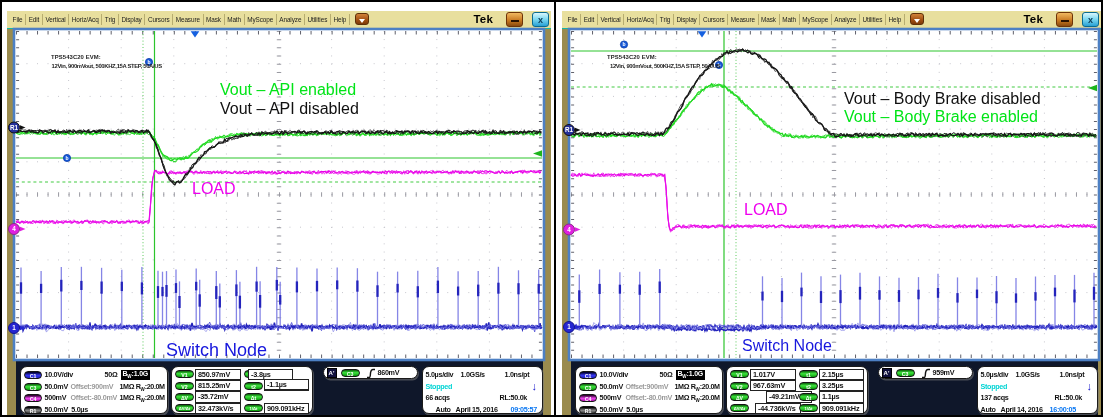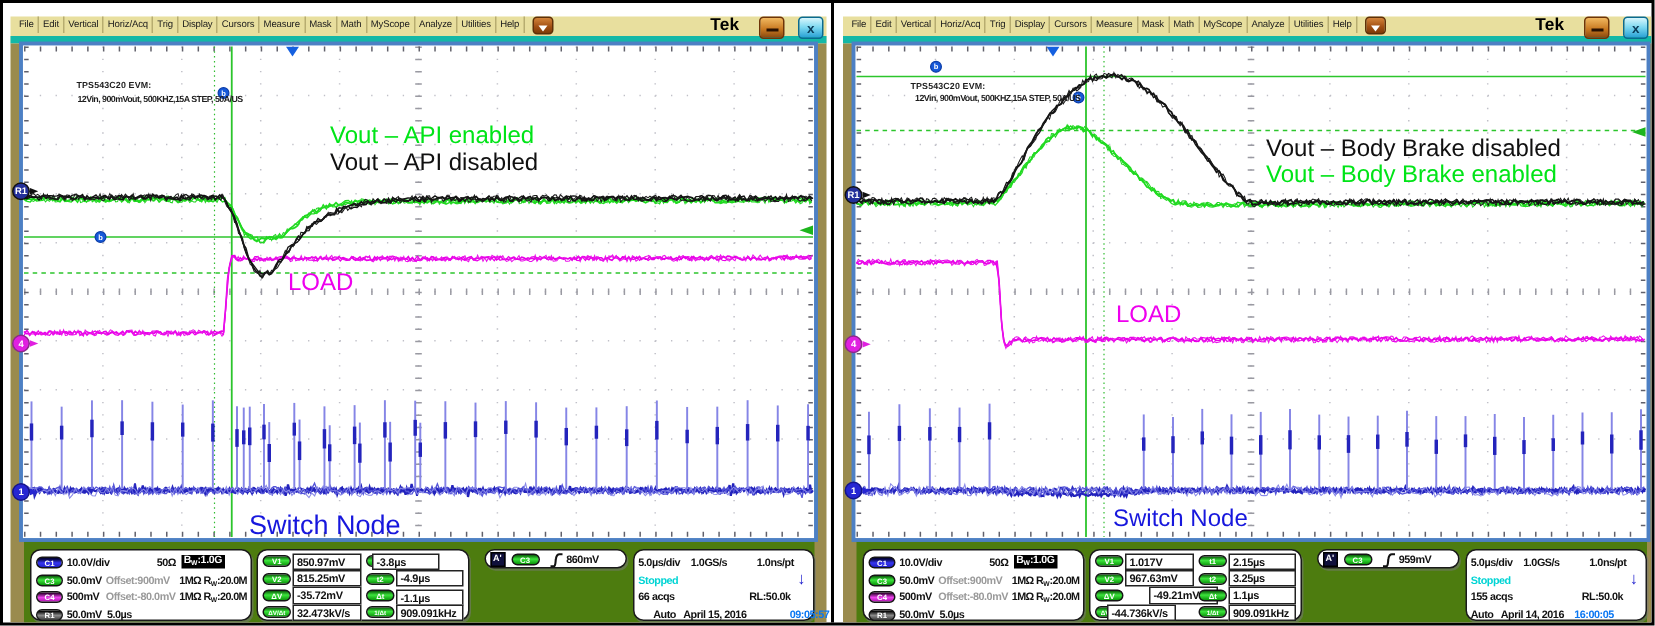--- a/index.html
+++ b/index.html
@@ -1,32 +1,32 @@
 <!DOCTYPE html>
 <html><head><meta charset="utf-8"><style>
 *{margin:0;padding:0;box-sizing:border-box}
 body{width:1103px;height:417px;background:#fff;position:relative;overflow:hidden;
   font-family:"Liberation Sans", sans-serif; border:2px solid #000}
 .win{position:absolute;top:9px;height:404px}
 .menubar{position:absolute;left:0;top:0;width:100%;height:17.5px;background:#e8df9e;
-  display:flex;font-size:6.4px;color:#1c1c1c;padding-left:3px;border-bottom:5px solid #14b8a6}
+  display:flex;align-items:center;font-size:6.4px;color:#1c1c1c;padding-left:3px;border-bottom:1px solid #14b8a6}
 .mi{padding:0 2.6px;letter-spacing:-0.1px;border-right:1px solid #b7ad70;height:11px;line-height:11px;white-space:nowrap}
 .mbtn{width:14px;height:12px;margin-left:5px;border-radius:3px;border:1px solid #5e3008;
   background:linear-gradient(180deg,#d2833a,#a04e12 60%,#7e3a08);display:inline-block;position:relative}
 .tri{position:absolute;left:3.2px;top:4.5px;border-left:3.2px solid transparent;border-right:3.2px solid transparent;border-top:4.5px solid #fff}
 .flex1{flex:1}
 .tek{font-size:11.5px;font-weight:bold;color:#000;margin-right:13px;letter-spacing:0.2px}
 .wmin{width:17px;height:15px;border-radius:3px;border:1px solid #6e3408;margin-right:9px;
   background:linear-gradient(180deg,#f0b860,#c87820 58%,#8a4a10);position:relative;display:inline-block}
 .minus{position:absolute;left:3.5px;top:7px;width:8.5px;height:2.2px;background:#2a1202}
 .wclose{width:17px;height:15px;border-radius:3px;border:1px solid #0a6a90;margin-right:2px;
   background:linear-gradient(180deg,#d8f6fc,#7cd8f0 48%,#28a0d4);color:#0a3c58;font-weight:bold;
   font-size:9px;text-align:center;line-height:14px;display:inline-block}
 .body{position:absolute;left:0;top:17.5px;width:100%;height:386.5px;background:#9a8b4e}
-.panel{position:absolute;left:8.5px;top:349px;width:527px;height:55px;background:#4d7c0f}
+.panel{position:absolute;left:8.5px;top:349px;width:527px;height:55px;background:#0f172a}
 .plot{position:absolute;left:7px;top:18px}
 .rbox{position:absolute;background:#fff;border:1.4px solid #1a1a1a;border-radius:7px;
   box-shadow:1px 1.5px 0 rgba(120,120,120,.55)}
 .pill{position:absolute;border:1px solid #151515;border-radius:4.2px;color:#fff;font-weight:bold;text-align:center;overflow:hidden}
 .pblue{background:linear-gradient(180deg,#04043c 10%,#3636f2 55%,#2020c4)}
 .pgreen{background:linear-gradient(180deg,#0a5c0a 0%,#3ce43c 45%,#0f9c0f 95%)}
 .pmag{background:linear-gradient(180deg,#3c043c 10%,#ee44ee 55%,#b014b0)}
 .pgray{background:linear-gradient(180deg,#0a0a0a 10%,#8a8a8a 55%,#404040)}
 .bt{position:absolute;font-size:7.2px;font-weight:bold;color:#111;white-space:nowrap;letter-spacing:-0.3px}
 .gr{color:#9a9a9a}
@@ -90,21 +90,21 @@
         <div class="cell" style="left:23px;top:1.7px;width:45.5px">850.97mV</div>
         <div class="pill pgreen" style="left:72px;top:3.2px;width:19px;height:8px;font-size:5.2px;line-height:8px">t1</div>
         <div class="cell" style="left:76px;top:1.7px;width:45px">-3.8µs</div>
         <div class="pill pgreen" style="left:3px;top:14.5px;width:19px;height:8px;font-size:5.2px;line-height:8px">V2</div>
         <div class="cell" style="left:23px;top:13px;width:45.5px">815.25mV</div>
         <div class="pill pgreen" style="left:72px;top:14.5px;width:19px;height:8px;font-size:5.2px;line-height:8px">t2</div>
         <div class="cell" style="left:92px;top:13px;width:45px">-4.9µs</div>
         <div class="pill pgreen" style="left:3px;top:25.8px;width:19px;height:8px;font-size:5.2px;line-height:8px">ΔV</div>
         <div class="cell" style="left:23px;top:24.3px;width:45.5px">-35.72mV</div>
         <div class="pill pgreen" style="left:72px;top:25.8px;width:19px;height:8px;font-size:5.2px;line-height:8px">Δt</div>
-        <div class="cell" style="left:92px;top:26px;width:45px">-1.1µs</div>
+        <div class="cell" style="left:92px;top:12px;width:45px">-1.1µs</div>
         <div class="pill pgreen" style="left:3px;top:37.1px;width:19px;height:8px;font-size:4.2px;line-height:8px">ΔV/Δt</div>
         <div class="cell" style="left:23px;top:35.6px;width:45.5px">32.473kV/s</div>
         <div class="pill pgreen" style="left:72px;top:37.1px;width:19px;height:8px;font-size:4.2px;line-height:8px">1/Δt</div>
         <div class="cell" style="left:92px;top:35.6px;width:45px">909.091kHz</div>
       </div>
       <div class="rbox" style="left:307px;top:5.5px;width:95.5px;height:13px">
         <div class="asq">A'</div>
         <div class="pill pgreen" style="left:17px;top:2.2px;width:19px;height:8px;font-size:5.2px;line-height:8px">C3</div>
         <svg style="position:absolute;left:42px;top:1px" width="10" height="11" viewBox="0 0 10 11">
           <path d="M1,9.5 H3.2 C4.6,9.5 4.2,6.5 4.6,4.5 C5,2.2 5.6,1.5 7,1.5 H9" stroke="#111" stroke-width="1.4" fill="none"></path>
@@ -113,21 +113,21 @@
       </div>
       <div class="rbox" style="left:406px;top:6px;width:121.5px;height:48px">
         <div class="bt" style="left:3px;top:3px">5.0µs/div</div>
         <div class="bt" style="left:38px;top:3px">1.0GS/s</div>
         <div class="bt" style="left:82px;top:3px">1.0ns/pt</div>
         <div class="bt" style="left:3px;top:14.5px;color:#00d4d4">Stopped</div>
         <div class="bt" style="left:109px;top:13.0px;color:#1515cc;font-size:11px;font-weight:bold">↓</div>
         <div class="bt" style="left:3px;top:26px">66 acqs</div>
         <div class="bt" style="left:77px;top:26px">RL:50.0k</div>
         <div class="bt" style="left:13px;top:37.5px">Auto&nbsp;&nbsp; April 15, 2016</div>
-        <div class="bt" style="left:104px;top:37.5px;color:#0a77f2">09:05:57</div>
+        <div class="bt" style="left:88px;top:37.5px;color:#0a77f2">09:05:57</div>
       </div>
     </div>
     <svg class="plot" width="530" height="331" viewBox="0 0 530 331" style="overflow:visible" font-family="'Liberation Sans', sans-serif">
       <rect x="0" y="0" width="530" height="331" fill="#fff" stroke="#4d80c4" stroke-width="2.6"></rect>
 <line x1="54.6" y1="2" x2="54.6" y2="329" stroke="#c0c0c8" stroke-width="1" stroke-dasharray="0.9 7.27"></line>
 <line x1="107.2" y1="2" x2="107.2" y2="329" stroke="#c0c0c8" stroke-width="1" stroke-dasharray="0.9 7.27"></line>
 <line x1="159.8" y1="2" x2="159.8" y2="329" stroke="#c0c0c8" stroke-width="1" stroke-dasharray="0.9 7.27"></line>
 <line x1="212.4" y1="2" x2="212.4" y2="329" stroke="#c0c0c8" stroke-width="1" stroke-dasharray="0.9 7.27"></line>
 <line x1="265.0" y1="2" x2="265.0" y2="329" stroke="#c0c0c8" stroke-width="1" stroke-dasharray="0.9 7.27"></line>
 <line x1="317.6" y1="2" x2="317.6" y2="329" stroke="#c0c0c8" stroke-width="1" stroke-dasharray="0.9 7.27"></line>
@@ -310,39 +310,39 @@
         <div class="cell" style="left:92px;top:1.7px;width:45px">2.15µs</div>
         <div class="pill pgreen" style="left:3px;top:14.5px;width:19px;height:8px;font-size:5.2px;line-height:8px">V2</div>
         <div class="cell" style="left:23px;top:13px;width:45.5px">967.63mV</div>
         <div class="pill pgreen" style="left:72px;top:14.5px;width:19px;height:8px;font-size:5.2px;line-height:8px">t2</div>
         <div class="cell" style="left:92px;top:13px;width:45px">3.25µs</div>
         <div class="pill pgreen" style="left:3px;top:25.8px;width:19px;height:8px;font-size:5.2px;line-height:8px">ΔV</div>
         <div class="cell" style="left:39px;top:24.3px;width:45.5px">-49.21mV</div>
         <div class="pill pgreen" style="left:72px;top:25.8px;width:19px;height:8px;font-size:5.2px;line-height:8px">Δt</div>
         <div class="cell" style="left:92px;top:24.3px;width:45px">1.1µs</div>
         <div class="pill pgreen" style="left:3px;top:37.1px;width:19px;height:8px;font-size:4.2px;line-height:8px">ΔV/Δt</div>
-        <div class="cell" style="left:11px;top:35.6px;width:45.5px">-44.736kV/s</div>
+        <div class="cell" style="left:28px;top:35.6px;width:45.5px">-44.736kV/s</div>
         <div class="pill pgreen" style="left:72px;top:37.1px;width:19px;height:8px;font-size:4.2px;line-height:8px">1/Δt</div>
         <div class="cell" style="left:92px;top:35.6px;width:45px">909.091kHz</div>
       </div>
       <div class="rbox" style="left:307px;top:5.5px;width:95.5px;height:13px">
         <div class="asq">A'</div>
         <div class="pill pgreen" style="left:17px;top:2.2px;width:19px;height:8px;font-size:5.2px;line-height:8px">C3</div>
         <svg style="position:absolute;left:42px;top:1px" width="10" height="11" viewBox="0 0 10 11">
           <path d="M1,9.5 H3.2 C4.6,9.5 4.2,6.5 4.6,4.5 C5,2.2 5.6,1.5 7,1.5 H9" stroke="#111" stroke-width="1.4" fill="none"></path>
         </svg>
         <div class="bt" style="left:54px;top:1.5px">959mV</div>
       </div>
       <div class="rbox" style="left:406px;top:6px;width:121.5px;height:48px">
         <div class="bt" style="left:3px;top:3px">5.0µs/div</div>
         <div class="bt" style="left:38px;top:3px">1.0GS/s</div>
         <div class="bt" style="left:82px;top:3px">1.0ns/pt</div>
         <div class="bt" style="left:3px;top:14.5px;color:#00d4d4">Stopped</div>
         <div class="bt" style="left:109px;top:13.0px;color:#1515cc;font-size:11px;font-weight:bold">↓</div>
-        <div class="bt" style="left:3px;top:26px">155 acqs</div>
+        <div class="bt" style="left:3px;top:26px">137 acqs</div>
         <div class="bt" style="left:77px;top:26px">RL:50.0k</div>
         <div class="bt" style="left:3px;top:37.5px">Auto&nbsp;&nbsp; April 14, 2016</div>
         <div class="bt" style="left:72px;top:37.5px;color:#0a77f2">16:00:05</div>
       </div>
     </div>
     <svg class="plot" width="530" height="331" viewBox="0 0 530 331" style="overflow:visible" font-family="'Liberation Sans', sans-serif">
       <rect x="0" y="0" width="530" height="331" fill="#fff" stroke="#4d80c4" stroke-width="2.6"></rect>
 <line x1="54.6" y1="2" x2="54.6" y2="329" stroke="#c0c0c8" stroke-width="1" stroke-dasharray="0.9 7.27"></line>
 <line x1="107.2" y1="2" x2="107.2" y2="329" stroke="#c0c0c8" stroke-width="1" stroke-dasharray="0.9 7.27"></line>
 <line x1="159.8" y1="2" x2="159.8" y2="329" stroke="#c0c0c8" stroke-width="1" stroke-dasharray="0.9 7.27"></line>

